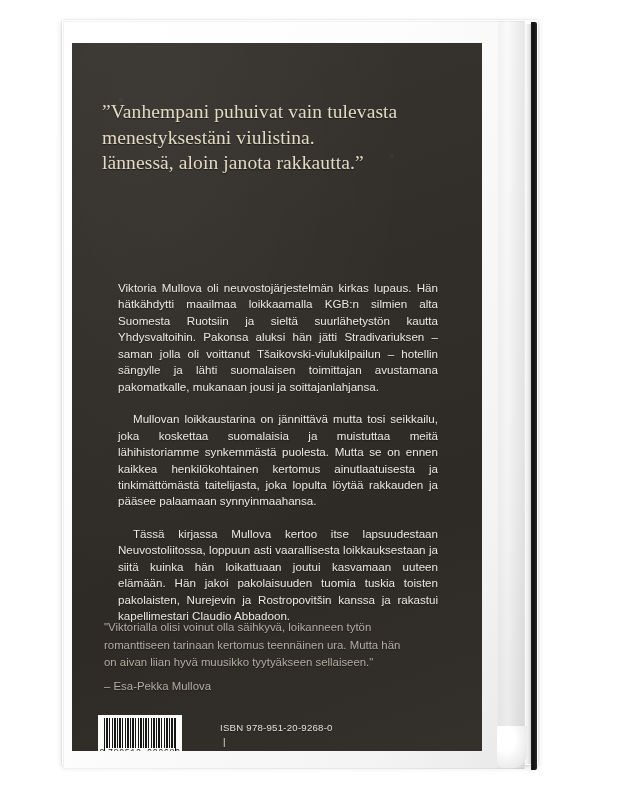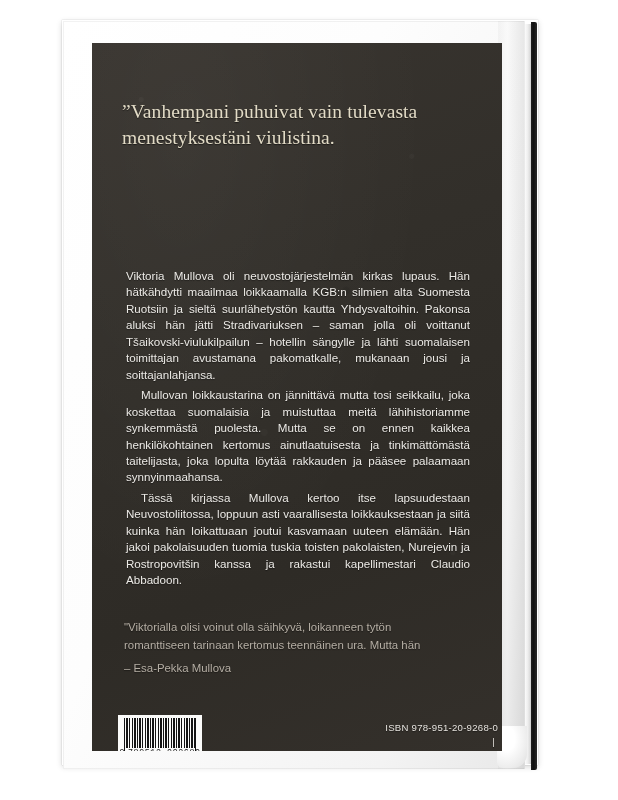--- a/index.html
+++ b/index.html
@@ -78,21 +78,21 @@
     top: 726px;
     width: 30px;
     height: 42px;
     background: radial-gradient(ellipse at 30% 30%, #ffffff 30%, #ededed 70%, #dcdcdc 100%);
     border-radius: 0 0 14px 6px;
   }
 
   
   .cover-panel {
     position: absolute;
-    left: 92px;
+    left: 72px;
     top: 43px;
     width: 410px;
     height: 708px;
     background:
       radial-gradient(ellipse at 22% 12%, rgba(255,255,255,0.035) 0%, rgba(255,255,255,0) 55%),
       linear-gradient(160deg, #38342f 0%, #322f2a 35%, #2e2b26 70%, #34302b 100%);
     overflow: hidden;
   }
   
   .grain {
@@ -134,21 +134,21 @@
     left: 30px;
     top: 221px;
     width: 352px;
     font-family: "Liberation Sans", sans-serif;
     font-size: 11.6px;
     line-height: 16.45px;
     color: #eceae6;
     text-align: justify;
     text-shadow: 0 1px 1px rgba(0,0,0,0.45);
   }
-  .blurb-body p { margin: 4px; }
+  .blurb-body p { margin: 16px; }
   .blurb-body p + p { text-indent: 15px; }
 
   
   .endorsement {
     position: absolute;
     left: 32px;
     top: 576px;
     width: 352px;
     font-family: "Liberation Sans", sans-serif;
     font-size: 11.4px;
@@ -165,21 +165,21 @@
     left: 148px;
     top: 678px;
     width: 258px;
     font-family: "Liberation Sans", sans-serif;
     font-size: 9.6px;
     line-height: 14.4px;
     color: #e6e3de;
     letter-spacing: 0.25px;
     text-shadow: 0 1px 1px rgba(0,0,0,0.45);
   }
-  .imprint span { display: block; text-align: right; }
+  .imprint span { display: block; }
   .imprint .sep { display: inline; padding: 0 3px; }
 
   
   .barcode-plate {
     position: absolute;
     left: 26px;
     top: 672px;
     width: 84px;
     height: 50px;
     background: #fbfbfa;
@@ -235,31 +235,33 @@
   <div class="jacket-curl"></div>
 
   <div class="cover-panel">
     <div class="grain"></div>
 
     <div class="panel-inner">
 
       <div class="headline">
         <p>”Vanhempani puhuivat vain tulevasta</p>
         <p>menestyksestäni viulistina.</p>
+        <p>lännessä, aloin janota rakkautta.”</p>
       </div>
 
       <div class="blurb-body">
         <p>Viktoria Mullova oli neuvostojärjestelmän kirkas lupaus. Hän hätkähdytti maailmaa loikkaamalla KGB:n silmien alta Suomesta Ruotsiin ja sieltä suurlähetystön kautta Yhdysvaltoihin. Pakonsa aluksi hän jätti Stradivariuksen – saman jolla oli voittanut Tšaikovski-viulukilpailun – hotellin sängylle ja lähti suomalaisen toimittajan avustamana pakomatkalle, mukanaan jousi ja soittajanlahjansa.</p>
         <p>Mullovan loikkaustarina on jännittävä mutta tosi seikkailu, joka koskettaa suomalaisia ja muistuttaa meitä lähihistoriamme synkemmästä puolesta. Mutta se on ennen kaikkea henkilökohtainen kertomus ainutlaatuisesta ja tinkimättömästä taitelijasta, joka lopulta löytää rakkauden ja pääsee palaamaan synnyinmaahansa.</p>
         <p>Tässä kirjassa Mullova kertoo itse lapsuudestaan Neuvostoliitossa, loppuun asti vaarallisesta loikkauksestaan ja siitä kuinka hän loikattuaan joutui kasvamaan uuteen elämään. Hän jakoi pakolaisuuden tuomia tuskia toisten pakolaisten, Nurejevin ja Rostropovitšin kanssa ja rakastui kapellimestari Claudio Abbadoon.</p>
       </div>
 
       <div class="endorsement">
         <p>"Viktorialla olisi voinut olla säihkyvä, loikanneen tytön</p>
         <p>romanttiseen tarinaan kertomus teennäinen ura. Mutta hän</p>
+        <p>on aivan liian hyvä muusikko tyytyäkseen sellaiseen."</p>
         <p class="attribution">– Esa-Pekka Mullova</p>
       </div>
 
       <div class="imprint">
         <span><span>ISBN 978-951-20-9268-0</span><span class="sep">|</span><span>78.99</span></span>
 
       </div>
 
       <div class="barcode-plate">
         <div class="barcode-bars"></div>

